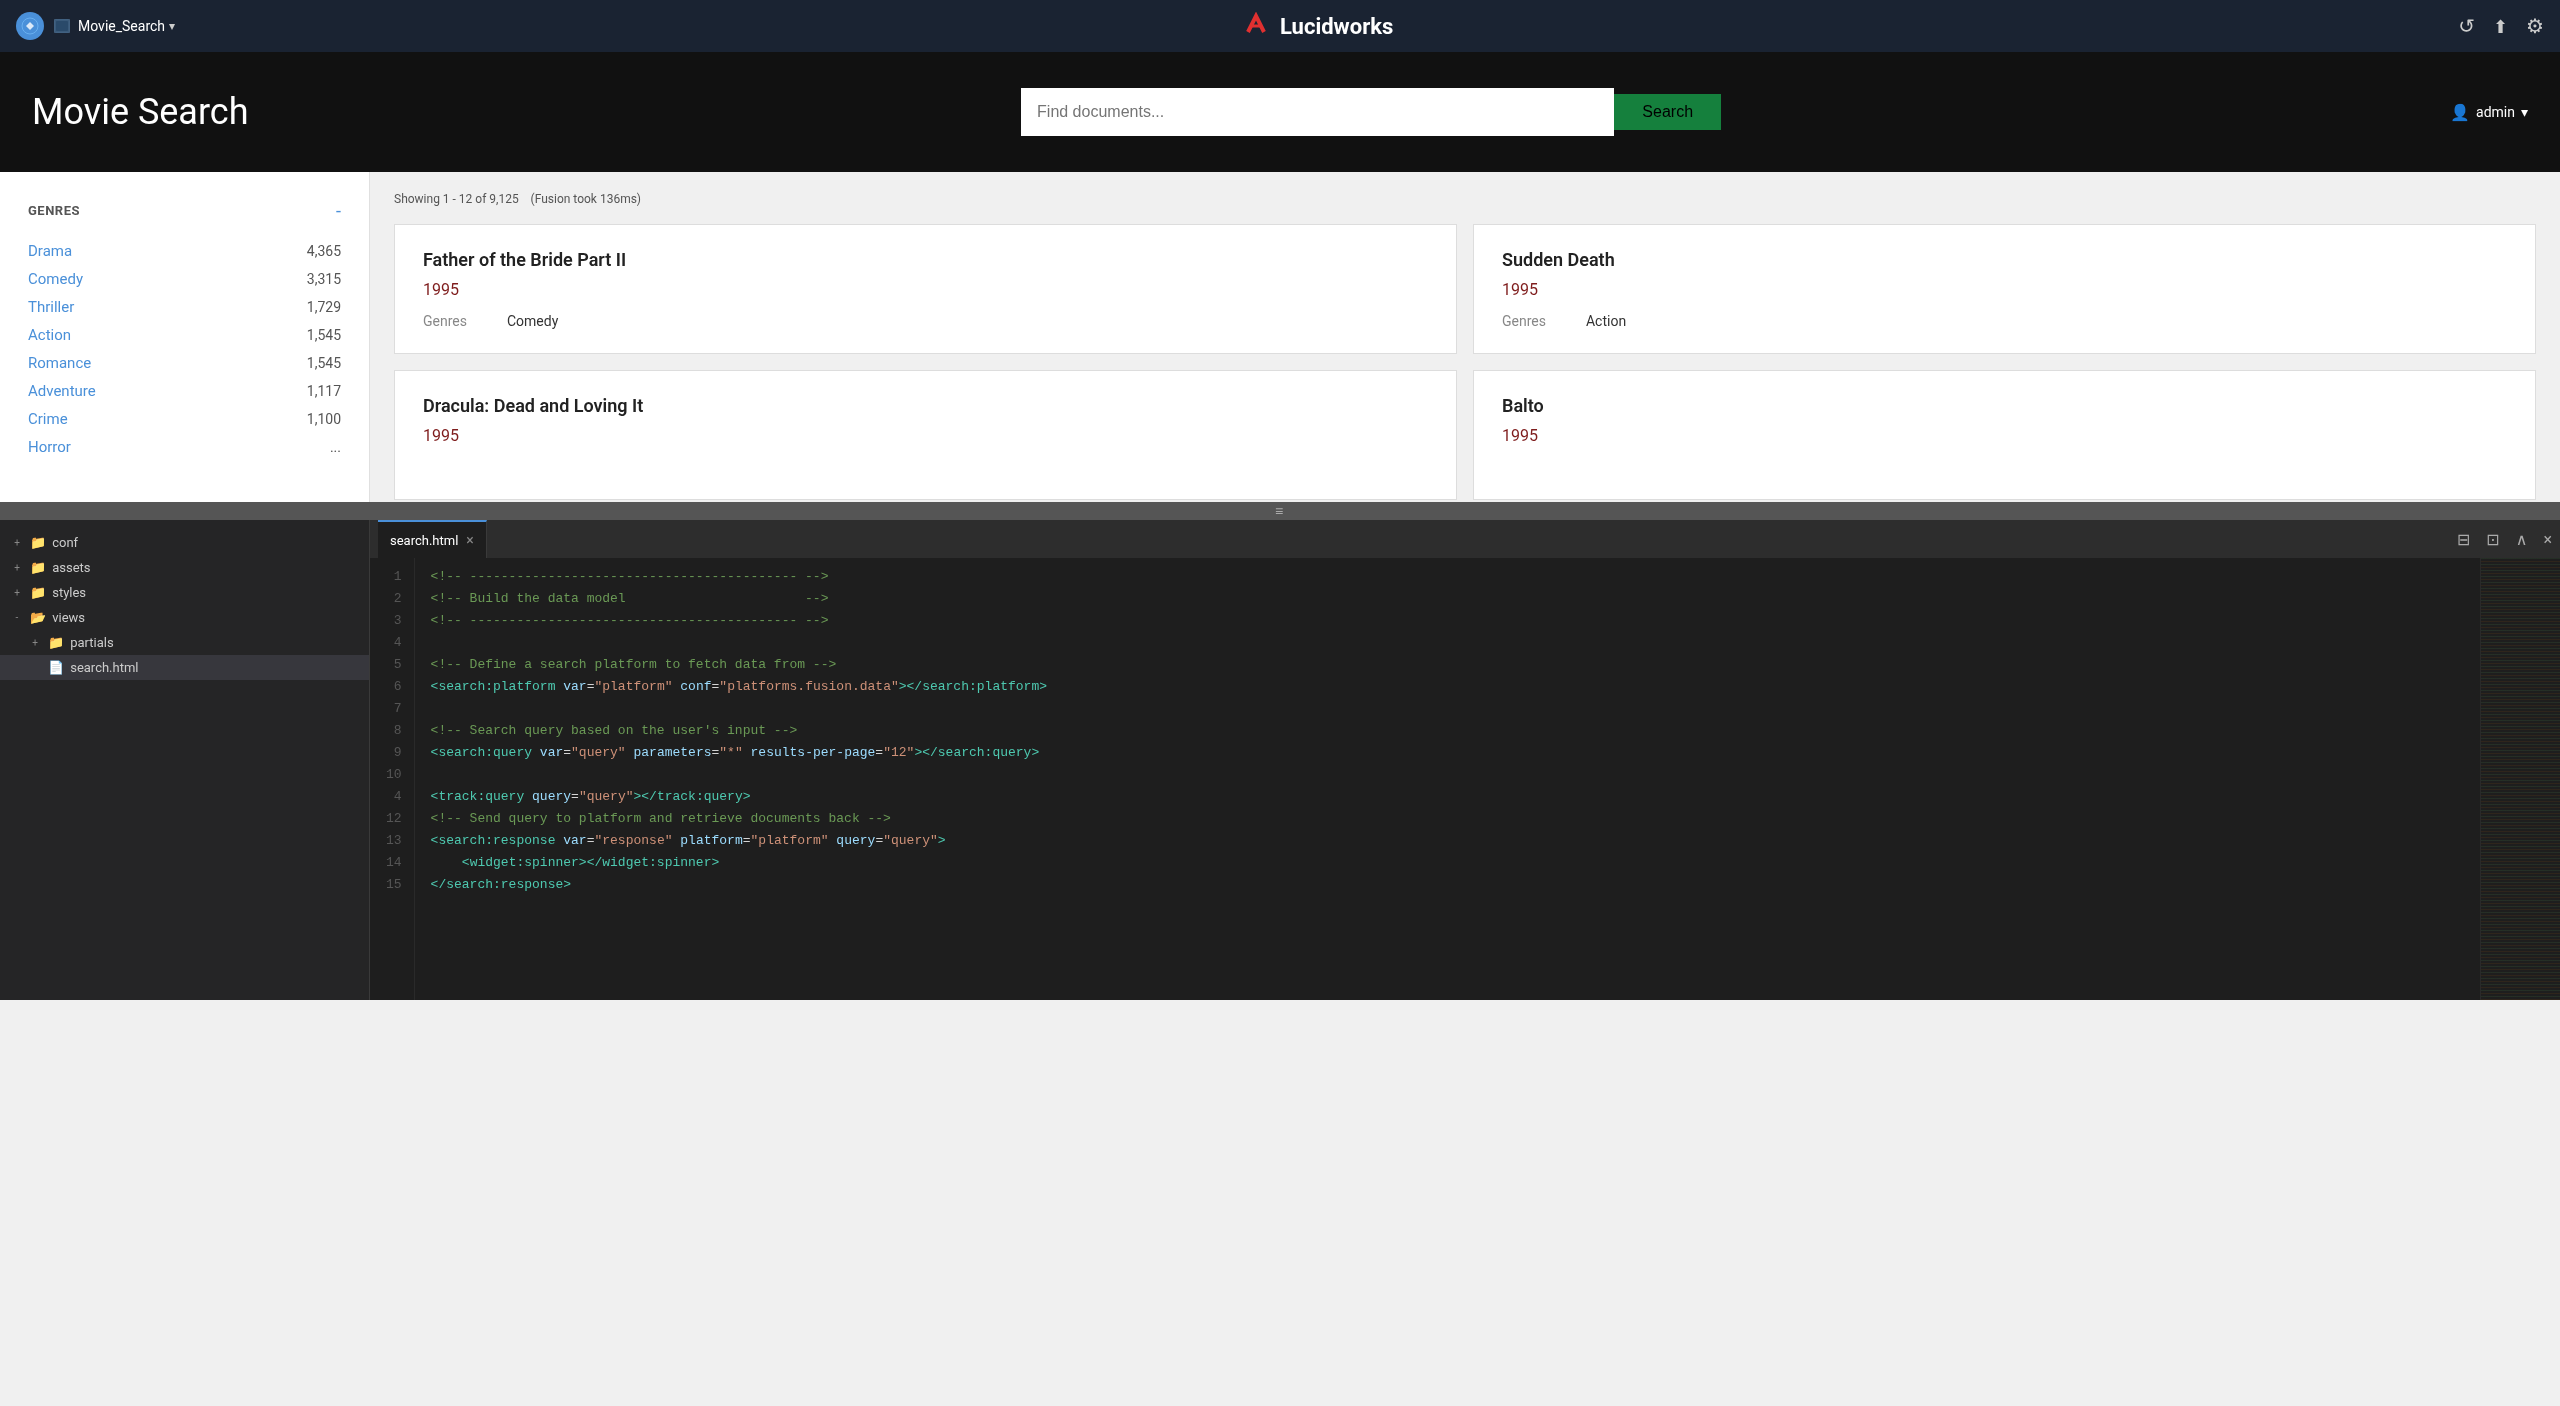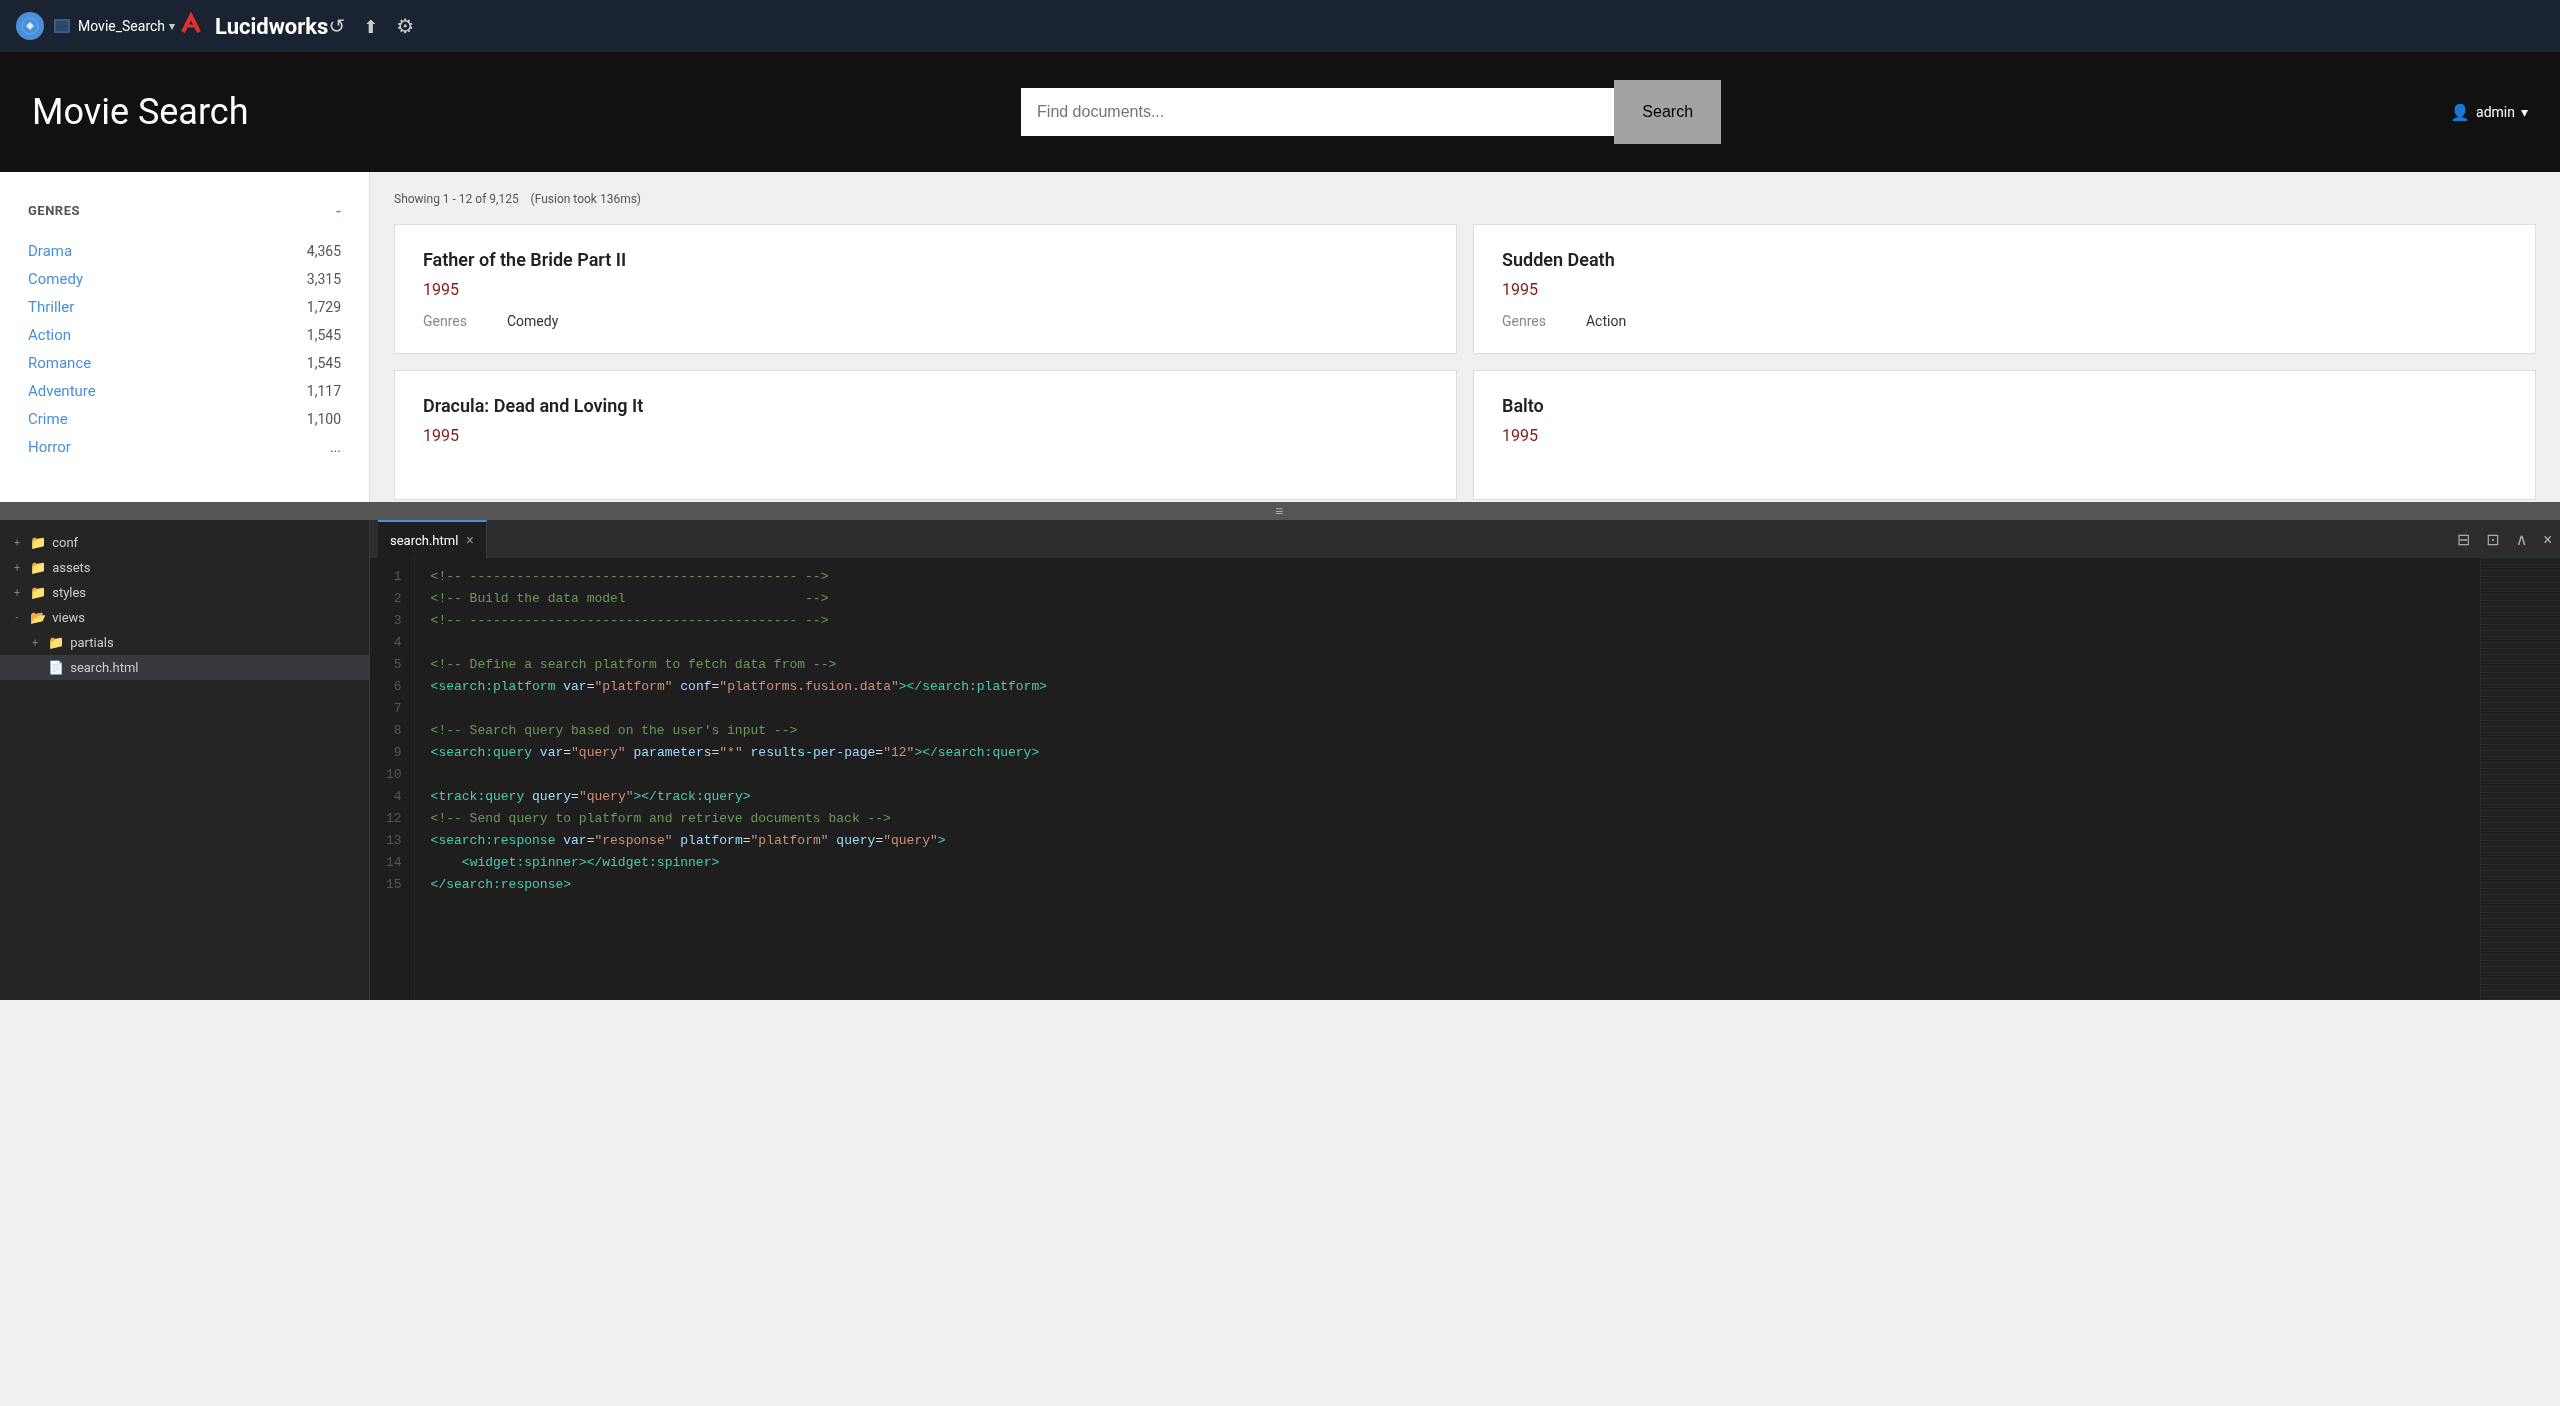--- a/index.html
+++ b/index.html
@@ -5,20 +5,21 @@
     * { box-sizing: border-box; margin: 0; padding: 0; }
     body { font-family: -apple-system, BlinkMacSystemFont, 'Segoe UI', Roboto, sans-serif; background: #f0f0f0; height: 1406px; overflow: hidden; }
 
     
     .top-nav {
       background: #1a2332;
       height: 52px;
       display: flex;
       align-items: center;
       padding: 0 16px;
+      justify-content: space-between;
     }
     .top-nav-left {
       display: flex;
       align-items: center;
       gap: 10px;
     }
     .nav-app-icon {
       width: 28px;
       height: 28px;
       background: #4a90d9;
@@ -96,23 +97,23 @@
     .search-input {
       flex: 1;
       height: 48px;
       padding: 0 16px;
       font-size: 16px;
       border: none;
       outline: none;
       border-radius: 0;
     }
     .search-btn {
-      height: 64px;
+      height: 36px;
       padding: 0 28px;
-      background: #a3a3a3;
+      background: #15803d;
       border: none;
       font-size: 16px;
       cursor: pointer;
       white-space: nowrap;
     }
     .admin-menu {
       color: white;
       font-size: 14px;
       display: flex;
       align-items: center;

